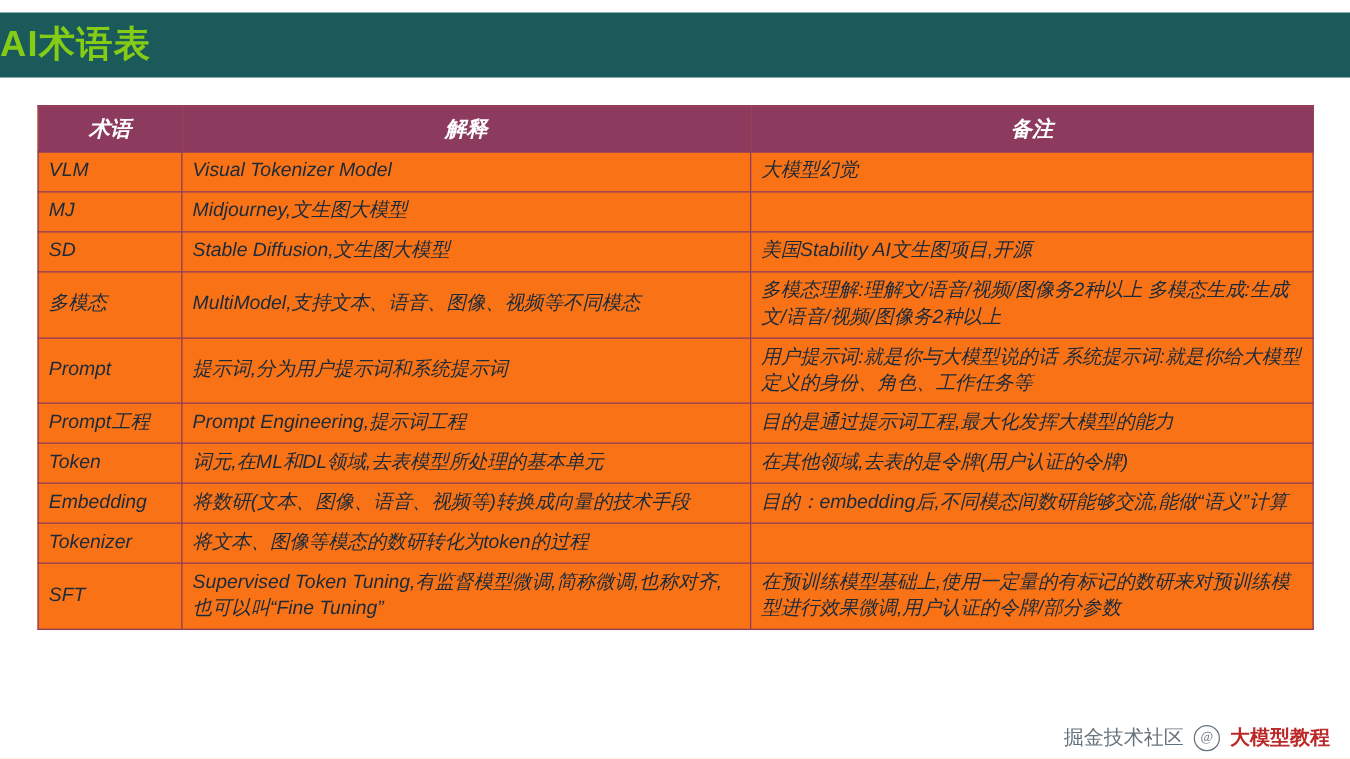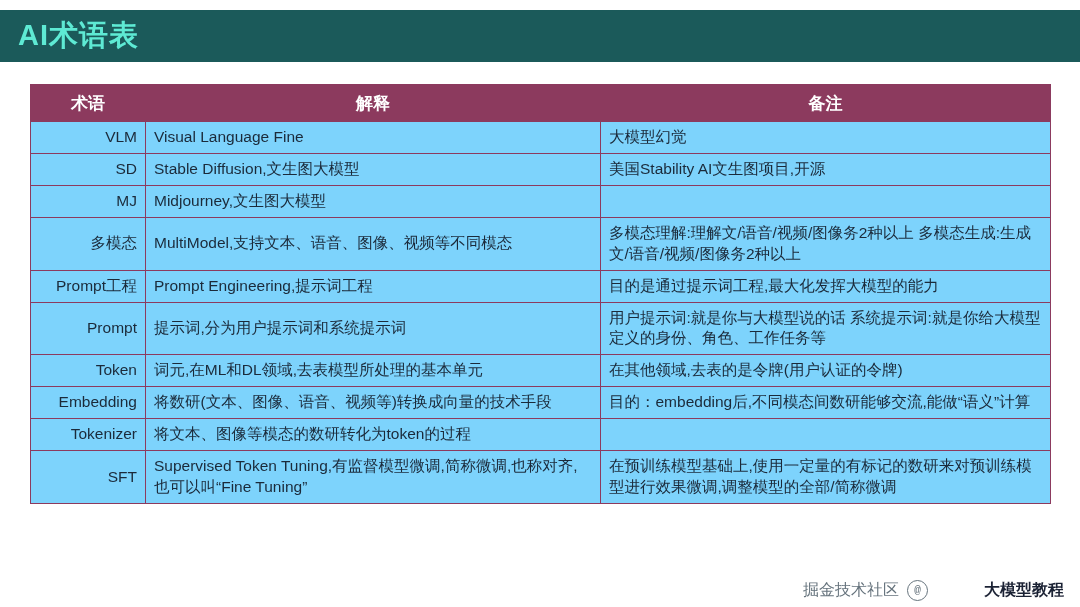--- a/index.html
+++ b/index.html
@@ -24,38 +24,38 @@
     position: absolute;
     left: 0;
     top: 10px;
     width: 1080px;
     height: 52px;
     background: #1b5a5a;
     display: flex;
     align-items: center;
   }
   .title-text {
-    color: #5eead4;
+    color: #84cc16;
     font-size: 29px;
     font-weight: bold;
     letter-spacing: 1px;
-    padding-left: 18px;
     font-family: "Liberation Sans", sans-serif;
   }
   .table-wrap {
     position: absolute;
     left: 30px;
     top: 84px;
     width: 1020px;
   }
   table.glossary {
     border-collapse: collapse;
     width: 1020px;
     table-layout: fixed;
-    background: #7dd3fc;
+    background: #f97316;
+    font-style: italic;
   }
   table.glossary th {
     background: #8c3a5e;
     color: #ffffff;
     font-size: 17px;
     font-weight: bold;
     height: 34px;
     border: 1px solid #8c3a5e;
     text-align: center;
     vertical-align: middle;
@@ -68,55 +68,54 @@
     font-size: 15.5px;
     padding: 5px 8px;
     line-height: 1.35;
     font-family: "Liberation Sans", sans-serif;
   }
   td.term {
     color: #23303d;
     font-size: 15px;
     font-family: "Liberation Serif", serif;
     padding-left: 9px;
-    text-align: right;
   }
   td.explain, td.note {
     font-size: 16px;
     color: #18232e;
   }
   .col-term { width: 115px; }
   .col-explain { width: 455px; }
   .col-note { width: 450px; }
   .watermark {
     position: absolute;
     right: 16px;
     bottom: 6px;
     display: flex;
     align-items: center;
     gap: 8px;
     color: #5d6b75;
     font-size: 16px;
     opacity: 0.95;
-    font-family: Liberation Mono, monospace;
+    font-family: Liberation Serif, serif;
   }
   .wm-left { color: #5d6b75; }
   .wm-logo {
     display: inline-flex;
     align-items: center;
     justify-content: center;
     width: 19px;
     height: 19px;
     border-radius: 50%;
     border: 1.6px solid #5d6b75;
     font-size: 11px;
     line-height: 1;
     color: #5d6b75;
   }
-  .wm-right { color: #0f172a; font-weight: bold; margin-left: 48px; }
+  .wm-right { color: #b91c1c; font-weight: bold; }
 </style>
 </head>
 <body>
 
 <div class="slide">
 
   <div class="title-bar">
     <div class="title-text">AI术语表</div>
   </div>
 
@@ -130,69 +129,69 @@
       <thead>
         <tr>
           <th>术语</th>
           <th>解释</th>
           <th>备注</th>
         </tr>
       </thead>
       <tbody>
         <tr>
           <td class="term">VLM</td>
-          <td class="explain">Visual Language Fine</td>
+          <td class="explain">Visual Tokenizer Model</td>
           <td class="note">大模型幻觉</td>
+        </tr>
+        <tr>
+          <td class="term">MJ</td>
+          <td class="explain">Midjourney,文生图大模型</td>
+          <td class="note"></td>
         </tr>
         <tr>
           <td class="term">SD</td>
           <td class="explain">Stable Diffusion,文生图大模型</td>
           <td class="note">美国Stability AI文生图项目,开源</td>
-        </tr>
-        <tr>
-          <td class="term">MJ</td>
-          <td class="explain">Midjourney,文生图大模型</td>
-          <td class="note"></td>
         </tr>
         <tr>
           <td class="term">多模态</td>
           <td class="explain">MultiModel,支持文本、语音、图像、视频等不同模态</td>
           <td class="note">多模态理解:理解文/语音/视频/图像务2种以上
 多模态生成:生成文/语音/视频/图像务2种以上</td>
         </tr>
         <tr>
-          <td class="term">Prompt工程</td>
-          <td class="explain">Prompt Engineering,提示词工程</td>
-          <td class="note">目的是通过提示词工程,最大化发挥大模型的能力</td>
-        </tr>
-        <tr>
           <td class="term">Prompt</td>
           <td class="explain">提示词,分为用户提示词和系统提示词</td>
           <td class="note">用户提示词:就是你与大模型说的话
 系统提示词:就是你给大模型定义的身份、角色、工作任务等</td>
         </tr>
         <tr>
+          <td class="term">Prompt工程</td>
+          <td class="explain">Prompt Engineering,提示词工程</td>
+          <td class="note">目的是通过提示词工程,最大化发挥大模型的能力</td>
+        </tr>
+        <tr>
           <td class="term">Token</td>
           <td class="explain">词元,在ML和DL领域,去表模型所处理的基本单元</td>
           <td class="note">在其他领域,去表的是令牌(用户认证的令牌)</td>
         </tr>
         <tr>
           <td class="term">Embedding</td>
           <td class="explain">将数研(文本、图像、语音、视频等)转换成向量的技术手段</td>
           <td class="note">目的：embedding后,不同模态间数研能够交流,能做“语义”计算</td>
         </tr>
         <tr>
           <td class="term">Tokenizer</td>
           <td class="explain">将文本、图像等模态的数研转化为token的过程</td>
           <td class="note"></td>
         </tr>
         <tr>
           <td class="term">SFT</td>
           <td class="explain">Supervised Token Tuning,有监督模型微调,简称微调,也称对齐,也可以叫“Fine Tuning”</td>
-          <td class="note">在预训练模型基础上,使用一定量的有标记的数研来对预训练模型进行效果微调,调整模型的全部/简称微调</td>
+          <td class="note">在预训练模型基础上,使用一定量的有标记的数研来对预训练模型进行效果微调,用户认证的令牌/部分参数</td>
         </tr>
       </tbody>
     </table>
   </div>
 
   <div class="watermark">
     <span class="wm-left">掘金技术社区</span>
     <span class="wm-logo">@</span>
     <span class="wm-right">大模型教程</span>
   </div>

